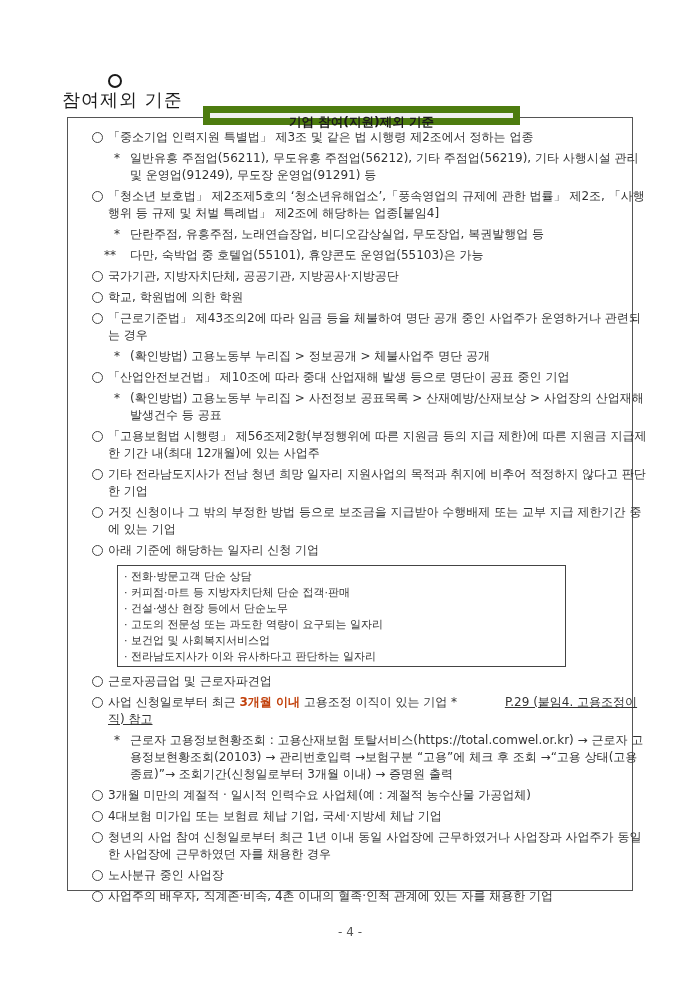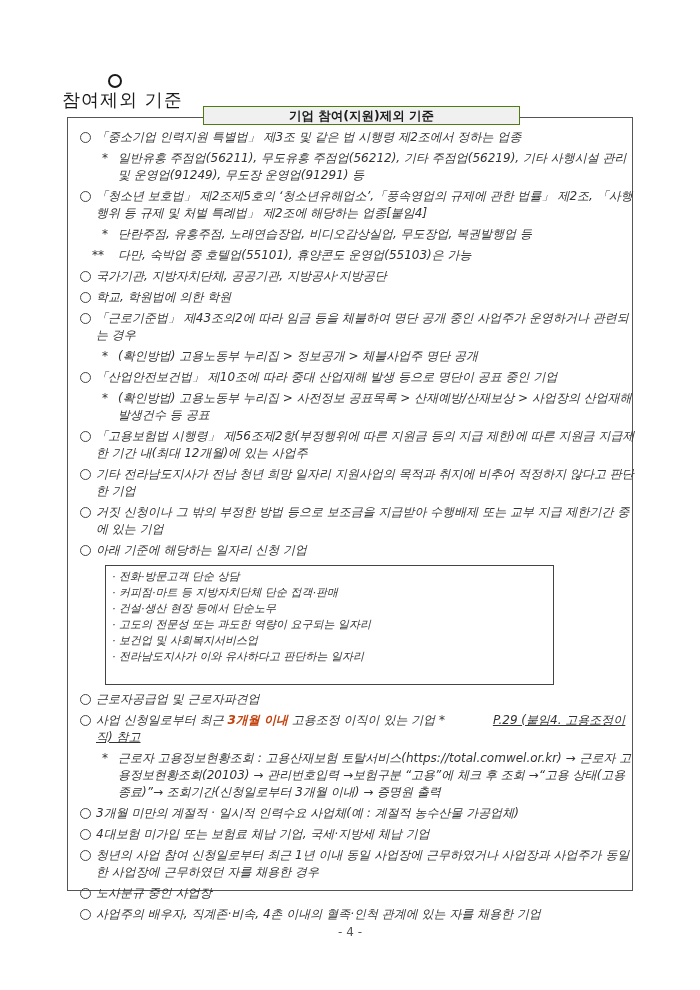--- a/index.html
+++ b/index.html
@@ -14,34 +14,34 @@
     .section-heading .circ {
       display: inline-block; width: 10px; height: 10px; border: 2px solid #1a1a1a;
       border-radius: 50%; margin-right: 14px;
     }
     .main-box {
       position: absolute; left: 67px; top: 117px; width: 566px; height: 774px;
       border: 1px solid #555; box-sizing: border-box;
     }
     .title-box {
       position: absolute; left: 203px; top: 106px; width: 317px; height: 19px;
-      border: 1px solid #4d7c0f; background: #f0f0f0; box-sizing: border-box;
+      border: 7px solid #4d7c0f; background: #f0f0f0; box-sizing: border-box;
       text-align: center; font-size: 12.5px; font-weight: bold; line-height: 17px; color: #1a1a1a;
     }
-    .content { position: absolute; left: 80px; top: 129px; width: 556px; font-style: italic; }
+    .content { position: absolute; left: 92px; top: 129px; width: 556px; }
     .item { font-size: 12px; line-height: 17px; position: relative; padding-left: 16px; margin-bottom: 4px; color: #333; }
     .item .bullet {
       position: absolute; left: 0; top: 3px; width: 9px; height: 9px; border: 1px solid #444; border-radius: 50%;
     }
     .sub { font-size: 12px; line-height: 17px; position: relative; padding-left: 38px; margin-bottom: 4px; color: #333; }
     .sub .mark { position: absolute; left: 22px; top: 0; }
     .sub.dbl { padding-left: 38px; }
     .sub.dbl .mark { left: 12px; }
     .inner-box {
-      margin: 6px 0 6px 25px; width: 449px; height: 120px; border: 1px solid #444; box-sizing: border-box;
+      margin: 6px 0 6px 25px; width: 449px; height: 102px; border: 1px solid #444; box-sizing: border-box;
       padding: 3px 0 0 6px;
     }
     .inner-box .li { font-size: 11px; line-height: 16px; color: #333; }
     .bold { font-weight: bold; color: #c2410c; }
     .uline { text-decoration: underline; margin-left: 44px; }
     .page-num { position: absolute; top: 925px; left: 0; width: 700px; text-align: center; font-size: 12px; color: #555; }
   </style>
 </head>
 <body>
 

